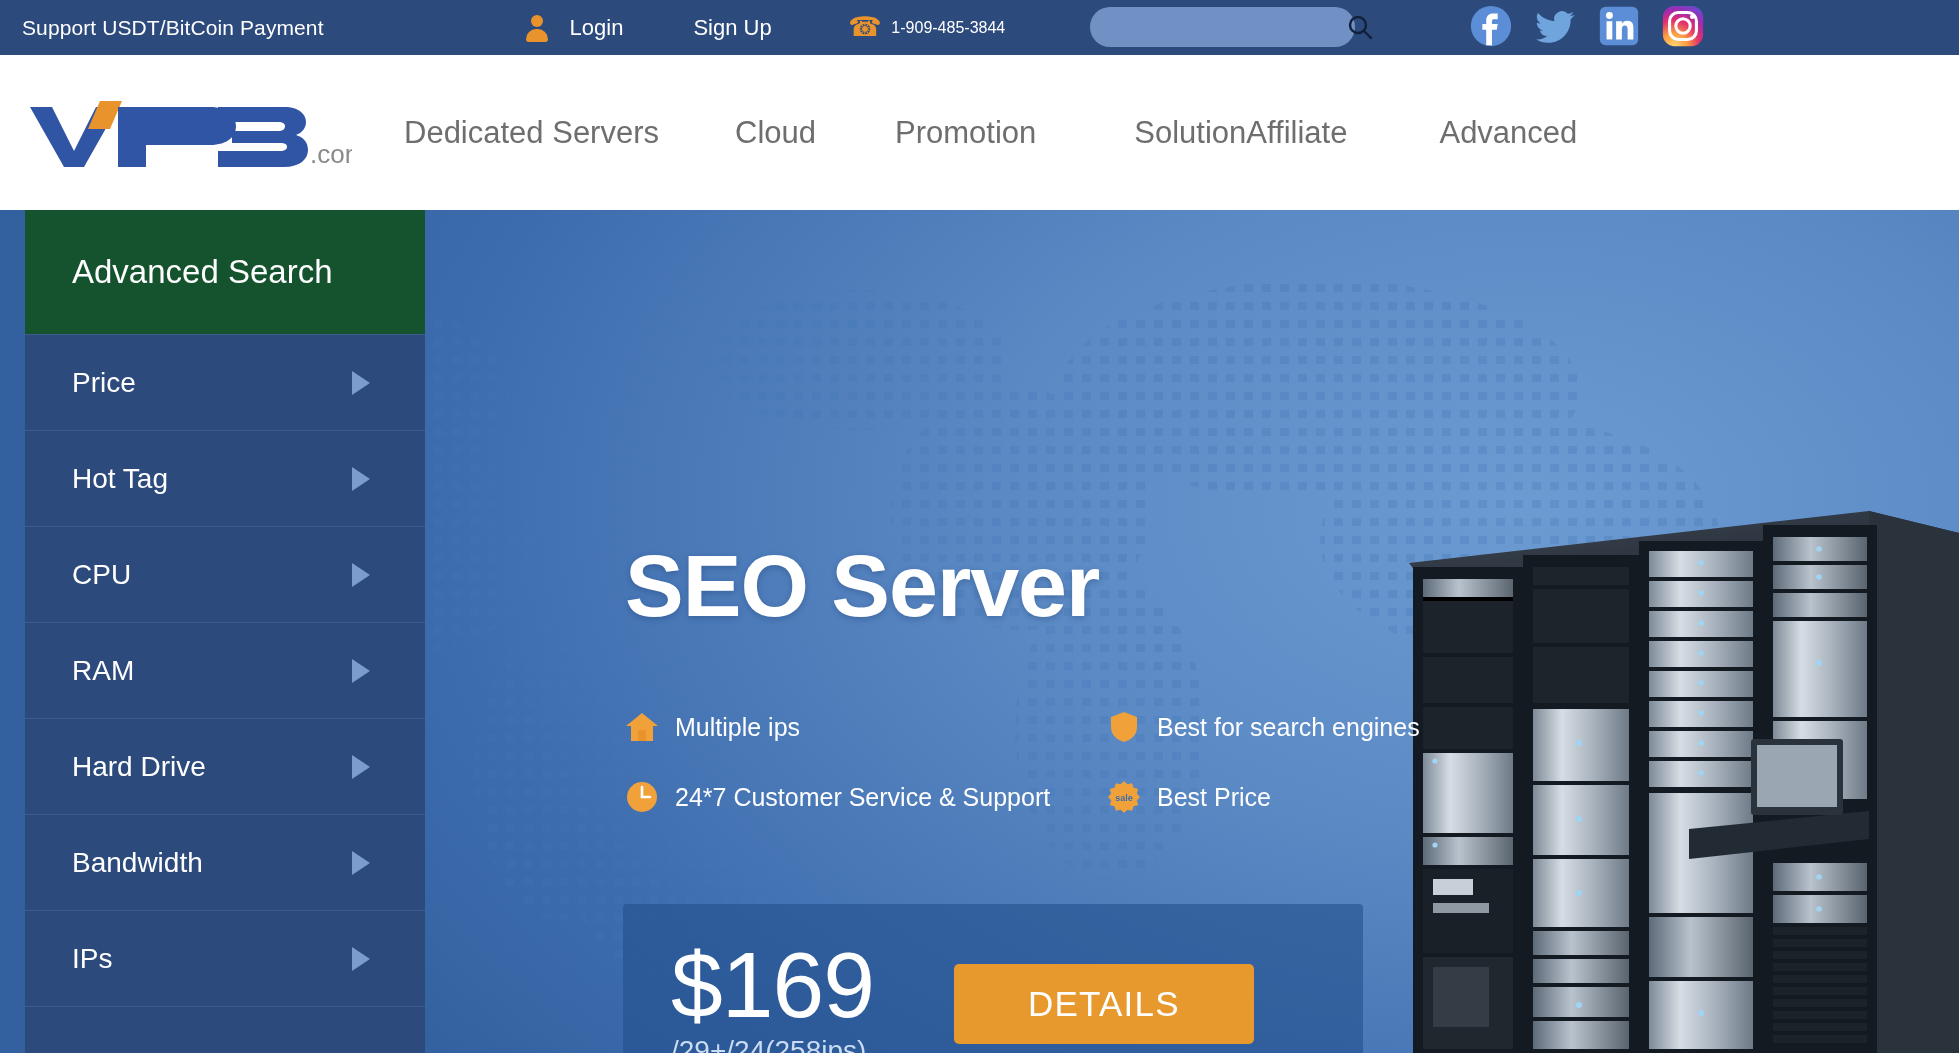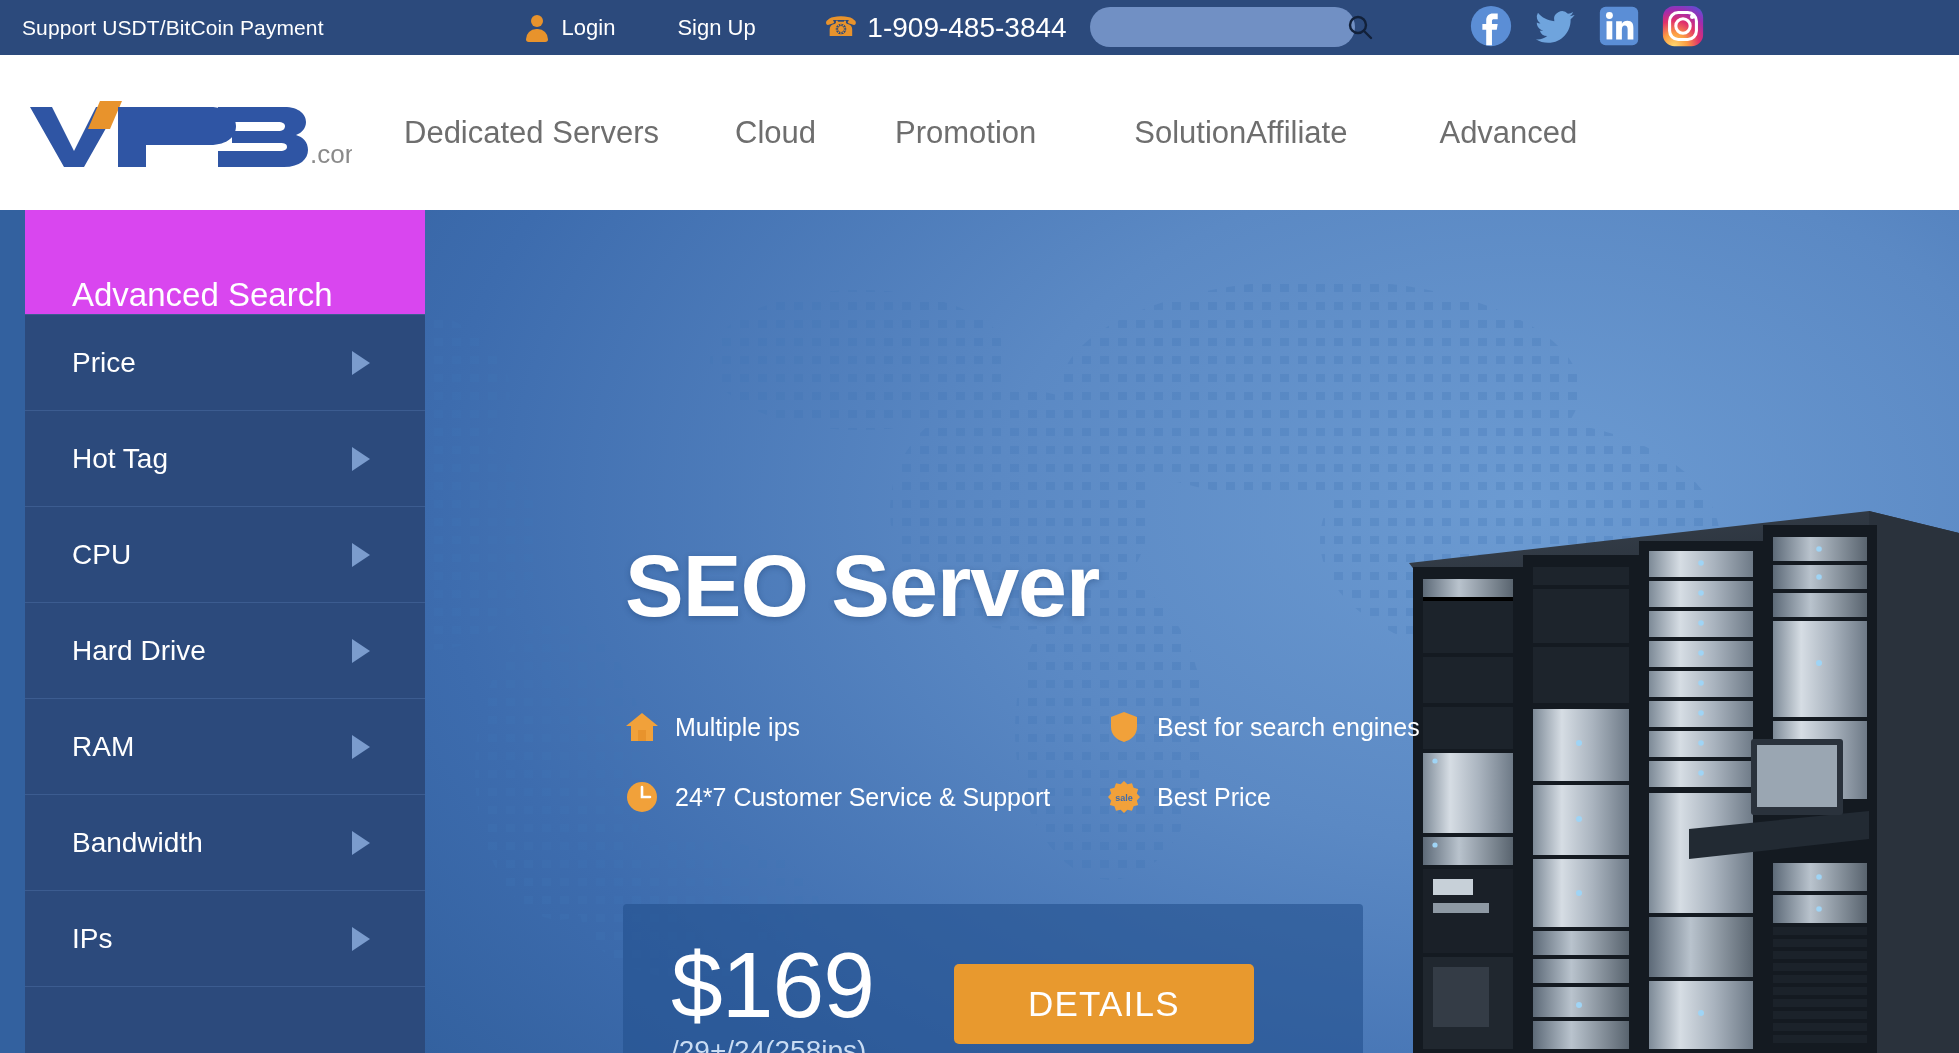--- a/index.html
+++ b/index.html
@@ -17,21 +17,21 @@
     background: #2c4a7c;
     display: flex; align-items: center;
   }
   .topbar-support {
     color: #ffffff; font-size: 21px;
     margin-left: 22px; white-space: nowrap;
     letter-spacing: .1px;
   }
   .topbar-links {
     display: flex; align-items: center;
-    margin-left: 200px; gap: 0;
+    margin-left: 200px; gap: 8px;
   }
   .user-icon { width: 26px; height: 28px; position: relative; display: inline-block; margin-right: 12px; }
   .user-icon::before {
     content: ""; position: absolute; top: 1px; left: 7px;
     width: 12px; height: 12px; border-radius: 50%; background: #e8932c;
   }
   .user-icon::after {
     content: ""; position: absolute; top: 15px; left: 2px;
     width: 22px; height: 13px; background: #e8932c;
     border-radius: 11px 11px 3px 3px;
@@ -39,21 +39,21 @@
   .topbar-link {
     color: #ffffff; font-size: 22px; text-decoration: none;
     white-space: nowrap; cursor: pointer;
   }
   .topbar-signup { margin-left: 62px; }
   .phone-wrap { display: flex; align-items: center; margin-left: 68px; }
   .phone-icon {
     color: #e8932c; font-size: 27px; margin-right: 10px;
     transform: scaleX(-1); line-height: 1;
   }
-  .phone-number { color: #ffffff; font-size: 28px; white-space: nowrap; }
+  .phone-number { color: #ffffff; font-size: 16px; white-space: nowrap; }
 
   .search-box {
     position: absolute; left: 1090px; top: 7px;
     width: 265px; height: 40px;
     background: #7190c4; border: none; border-radius: 20px;
     display: flex; align-items: center;
   }
   .search-input {
     flex: 1; height: 100%; background: transparent; border: none;
     outline: none; padding: 0 18px; color: #ffffff; font-size: 17px;
@@ -142,22 +142,22 @@
     color: #ffffff; font-size: 35px; letter-spacing: 1.2px;
     cursor: pointer; font-family: "Liberation Sans", sans-serif;
   }
 
   
   .sidebar {
     position: absolute; left: 25px; top: 210px;
     width: 400px; height: 843px;
   }
   .sidebar-header {
-    height: 104px; background: #d946ef;
-    display: flex; align-items: flex-end;
+    height: 124px; background: #14532d;
+    display: flex; align-items: center;
   }
   .sidebar-header-label {
     color: #ffffff; font-size: 33px; margin-left: 47px;
   }
   .sidebar-item {
     height: 96px; background: #2c4a7c;
     border-top: 1px solid #3c5c90;
     display: flex; align-items: center; cursor: pointer;
     position: relative;
   }
@@ -468,25 +468,25 @@
   </div>
   <div class="sidebar-item">
     <span class="sidebar-item-label">Hot Tag</span>
     <span class="chevron"></span>
   </div>
   <div class="sidebar-item">
     <span class="sidebar-item-label">CPU</span>
     <span class="chevron"></span>
   </div>
   <div class="sidebar-item">
+    <span class="sidebar-item-label">RAM</span>
+    <span class="chevron"></span>
+  </div>
+  <div class="sidebar-item">
     <span class="sidebar-item-label">Hard Drive</span>
-    <span class="chevron"></span>
-  </div>
-  <div class="sidebar-item">
-    <span class="sidebar-item-label">RAM</span>
     <span class="chevron"></span>
   </div>
   <div class="sidebar-item">
     <span class="sidebar-item-label">Bandwidth</span>
     <span class="chevron"></span>
   </div>
   <div class="sidebar-item">
     <span class="sidebar-item-label">IPs</span>
     <span class="chevron"></span>
   </div>

